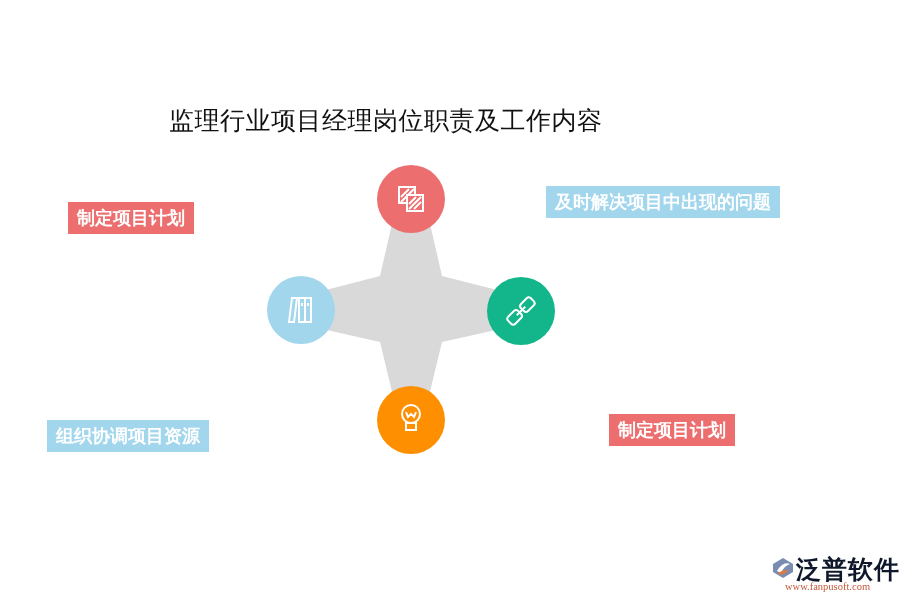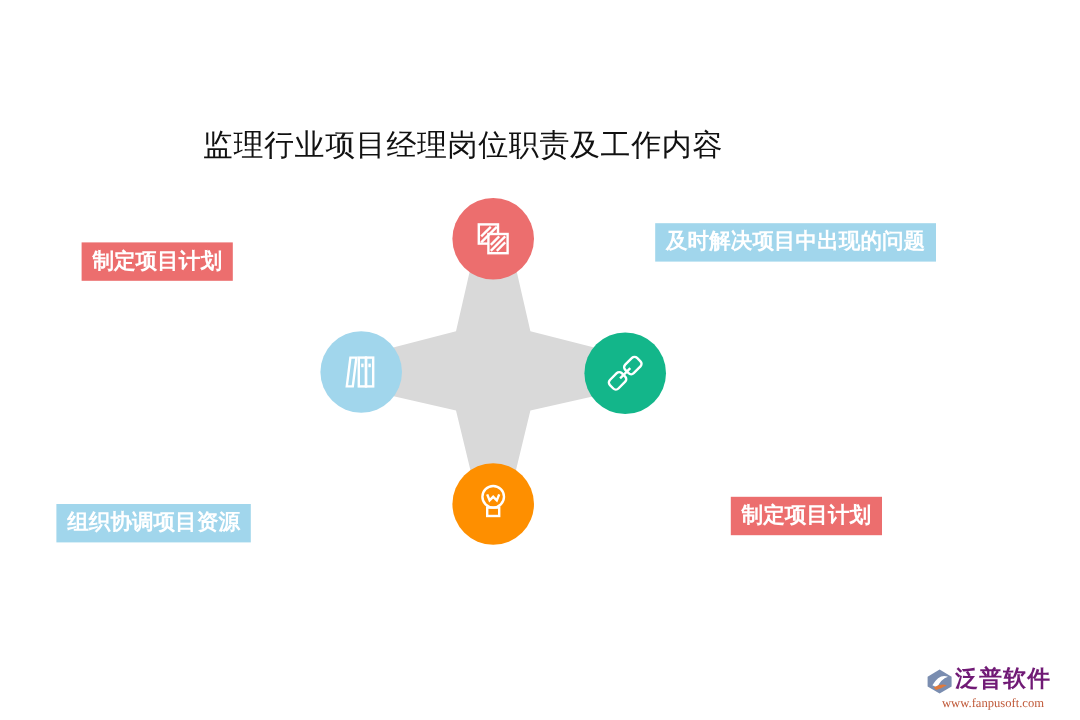--- a/index.html
+++ b/index.html
@@ -13,21 +13,21 @@
     white-space: nowrap;
   }
   .label {
     position: absolute; color: #ffffff; font-size: 18px; font-weight: bold;
     padding: 0 9px; height: 32px; line-height: 32px; white-space: nowrap;
   }
   .label.red { background: #ec6e6e; }
   .label.blue { background: #a1d6ec; }
   #diagram { position: absolute; left: 0; top: 0; }
   .logo { position: absolute; left: 768px; top: 553px; width: 130px; height: 45px; }
-  .logo-text { position: absolute; left: 28px; top: 0; font-size: 19px; color: #701a75; font-weight: bold; letter-spacing: 1px; white-space: nowrap; }
+  .logo-text { position: absolute; left: 28px; top: 0; font-size: 25px; color: #0f172a; font-weight: bold; letter-spacing: 1px; white-space: nowrap; }
   .logo-url { position: absolute; left: 17px; top: 28px; font-family: Liberation Serif, serif; font-size: 10.5px; color: #c05a3a; white-space: nowrap; }
   .logo-mark { position: absolute; left: 4px; top: 4px; }
 </style>
 </head>
 <body>
 
 <div class="title">监理行业项目经理岗位职责及工作内容</div>
 
 <svg id="diagram" width="900" height="600" viewBox="0 0 900 600">
 

